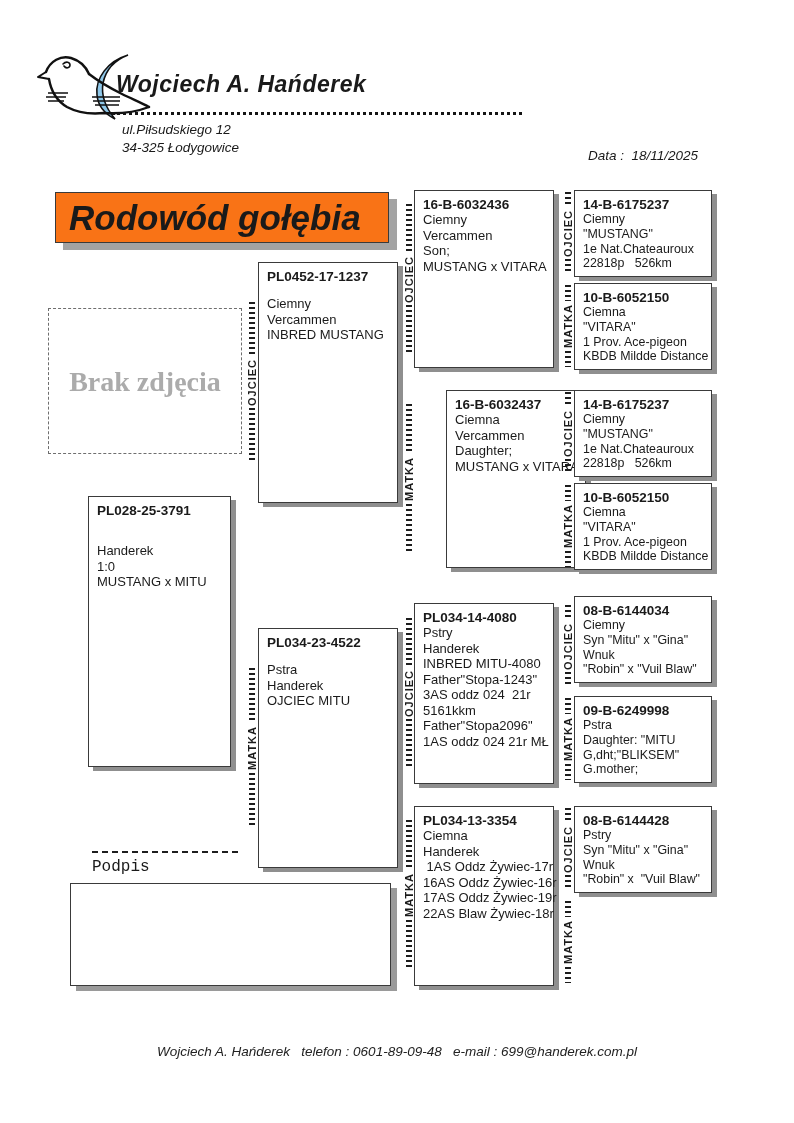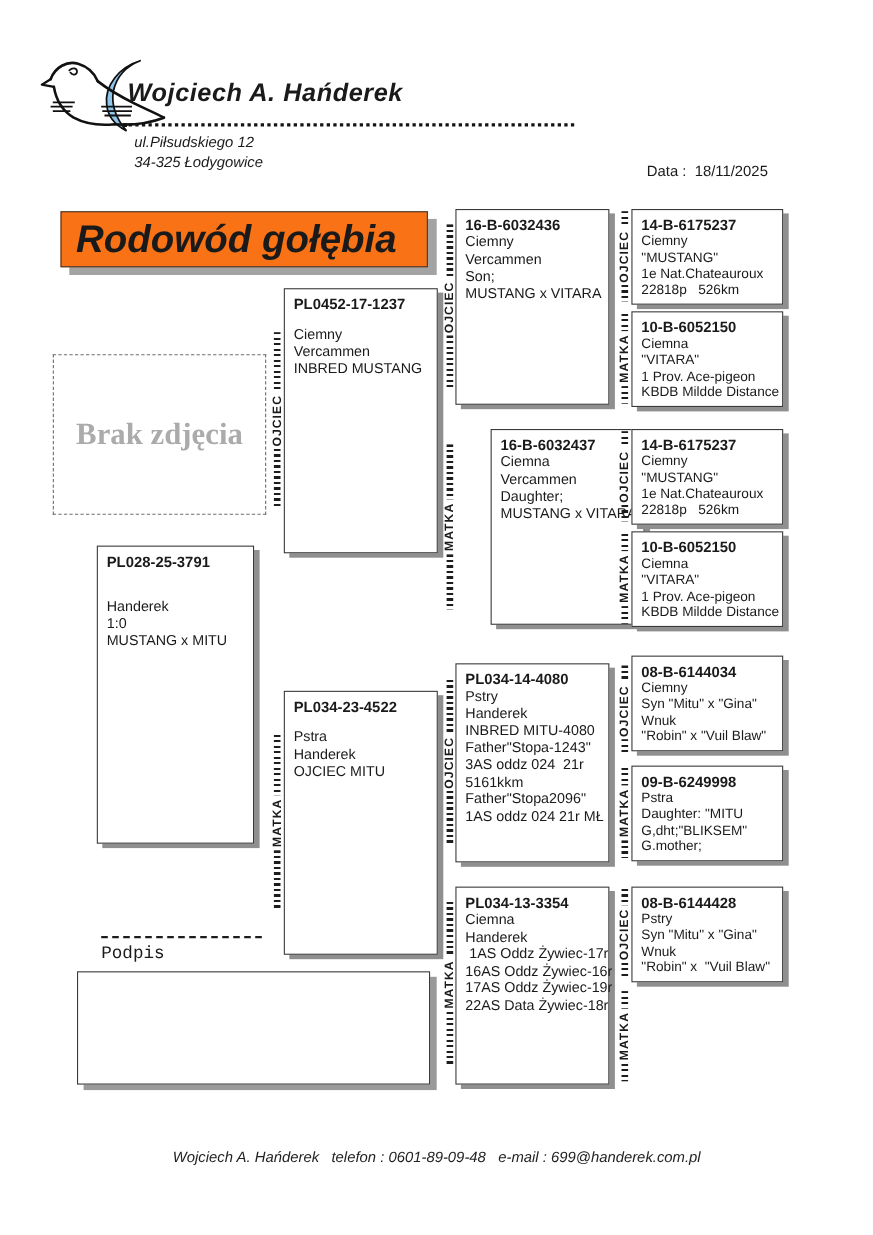--- a/index.html
+++ b/index.html
@@ -4,28 +4,28 @@
 <style>
   html,body{margin:0;padding:0;}
   body{background:#fff;font-family:"Liberation Sans",sans-serif;color:#1a1a1a;}
   #page{position:relative;width:794px;height:1123px;background:#ffffff;overflow:hidden;}
 
   
   #logo{position:absolute;left:36px;top:50px;width:120px;height:72px;}
   #breeder-name{position:absolute;left:116px;top:71px;font-size:23px;font-weight:bold;font-style:italic;white-space:nowrap;letter-spacing:.5px;}
   #name-dotline{position:absolute;left:112px;top:112px;width:410px;border-bottom:3px dotted #141414;}
   #breeder-address{position:absolute;left:122px;top:121px;font-size:13.5px;font-style:italic;line-height:17.5px;white-space:pre;}
-  #date-line{position:absolute;left:588px;top:148px;font-size:13.5px;white-space:pre;}
+  #date-line{position:absolute;left:588px;top:148px;font-size:13.5px;font-style:italic;white-space:pre;}
 
   
   #title-box{position:absolute;left:55px;top:192px;width:334px;height:51px;background:#f97316;border:1px solid #3a3a3a;box-shadow:8px 7px 0 #a3a3a3;display:flex;align-items:center;box-sizing:border-box;padding-left:13px;}
   #title-box .t{font-size:35px;font-weight:bold;font-style:italic;white-space:nowrap;}
 
   
-  #photo{position:absolute;left:48px;top:322px;width:194px;height:146px;border:1px dashed #6e6e6e;box-sizing:border-box;display:flex;align-items:center;justify-content:center;text-align:center;}
+  #photo{position:absolute;left:48px;top:308px;width:194px;height:146px;border:1px dashed #6e6e6e;box-sizing:border-box;display:flex;align-items:center;justify-content:center;text-align:center;}
   #photo .pt{font-family:"Liberation Serif",serif;font-weight:bold;font-size:28px;line-height:31px;color:#ababab;}
 
   
   .pbox{position:absolute;background:#fff;border:1px solid #3a3a3a;box-shadow:5px 4px 0 #8f8f8f;box-sizing:border-box;padding:6px 8px;}
   .ring{font-size:13.5px;font-weight:bold;white-space:pre;}
   .body .bl{font-size:13px;line-height:15.5px;white-space:pre;}
   .ggp .body .bl{font-size:12.4px;line-height:14.8px;}
   .gap-lg{margin-top:25px;}
   .gap-md{margin-top:12px;}
 
@@ -128,21 +128,21 @@
       </div>
   </div>
   <div class="pbox" style="left:414px;top:806px;width:140px;height:180px;">
     <div class="ring">PL034-13-3354</div>
     <div class="body">
         <div class="bl">Ciemna</div>
         <div class="bl">Handerek</div>
         <div class="bl"> 1AS Oddz Żywiec-17r</div>
         <div class="bl">16AS Oddz Żywiec-16r</div>
         <div class="bl">17AS Oddz Żywiec-19r</div>
-        <div class="bl">22AS Data Żywiec-18r</div>
+        <div class="bl">22AS Blaw Żywiec-18r</div>
       </div>
   </div>
 
   <div class="pbox ggp" style="left:574px;top:190px;width:138px;height:87px;">
     <div class="ring">14-B-6175237</div>
     <div class="body">
         <div class="bl">Ciemny</div>
         <div class="bl">"MUSTANG"</div>
         <div class="bl">1e Nat.Chateauroux</div>
         <div class="bl">22818p   526km</div>

